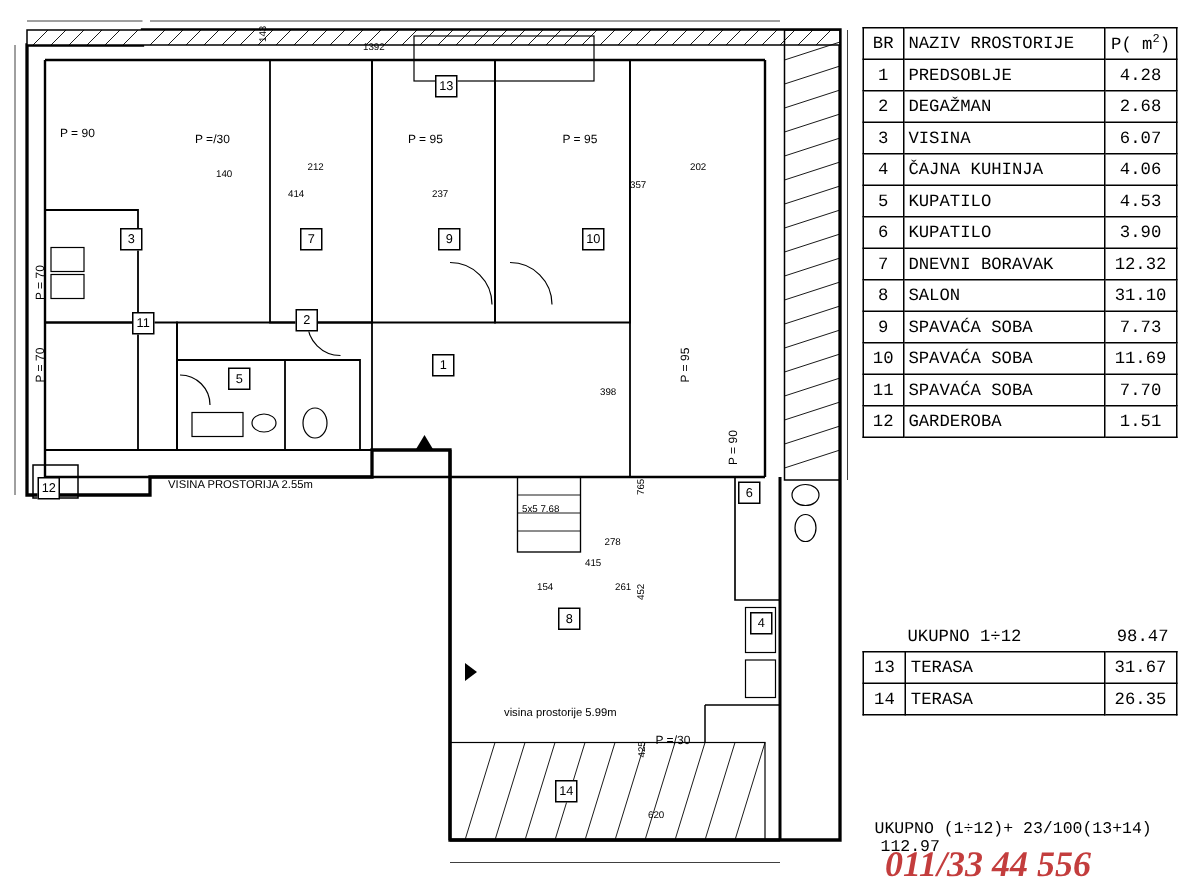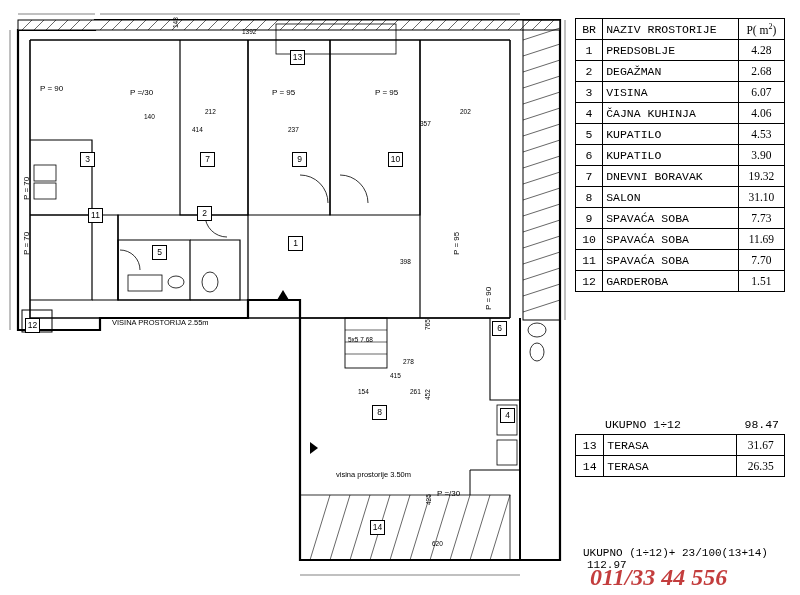--- a/index.html
+++ b/index.html
@@ -23,21 +23,21 @@
   #legend td{
     border:1px solid #000;
     font-size:11.5px;
     padding:2px 3px;
     height:16px;
     color:#000;
     white-space:nowrap;
   }
   td.c-br{width:22px;text-align:center;}
   td.c-name{width:134px;text-align:left;padding-left:6px;}
-  td.c-area{width:42px;text-align:center;font-family:Liberation Serif, serif;}
+  td.c-area{width:42px;text-align:center;}
   .hdr td{font-size:11px;}
   .sup{font-size:8px;vertical-align:super;}
 
   #totals{
     position:absolute;left:575px;top:415px;width:210px;
     font-family:"Liberation Mono", monospace;
   }
   #totals .totline{
     font-size:11.5px;display:flex;justify-content:space-between;
     padding:3px 6px 3px 30px;
@@ -255,21 +255,21 @@
   <div class="roomnum" style="left:200px;top:152px;">7</div>
   <div class="roomnum" style="left:292px;top:152px;">9</div>
   <div class="roomnum" style="left:388px;top:152px;">10</div>
   <div class="roomnum" style="left:290px;top:50px;">13</div>
   <div class="roomnum" style="left:492px;top:321px;">6</div>
   <div class="roomnum" style="left:500px;top:408px;">4</div>
   <div class="roomnum" style="left:372px;top:405px;">8</div>
   <div class="roomnum" style="left:370px;top:520px;">14</div>
 
   <div class="vis" style="left:112px;top:318px;">VISINA PROSTORIJA   2.55m</div>
-  <div class="vis" style="left:336px;top:470px;">visina prostorije  3.50m</div>
+  <div class="vis" style="left:336px;top:470px;">visina prostorije  5.99m</div>
 
   <div class="plantxt" style="left:22px;top:200px;transform:rotate(-90deg);transform-origin:left top;">P = 70</div>
   <div class="plantxt" style="left:22px;top:255px;transform:rotate(-90deg);transform-origin:left top;">P = 70</div>
   <div class="plantxt" style="left:40px;top:84px;">P = 90</div>
   <div class="plantxt" style="left:130px;top:88px;">P =/30</div>
   <div class="plantxt" style="left:272px;top:88px;">P = 95</div>
   <div class="plantxt" style="left:375px;top:88px;">P = 95</div>
   <div class="plantxt" style="left:452px;top:255px;transform:rotate(-90deg);transform-origin:left top;">P = 95</div>
   <div class="plantxt" style="left:484px;top:310px;transform:rotate(-90deg);transform-origin:left top;">P = 90</div>
   <div class="plantxt" style="left:437px;top:489px;">P =/30</div>
@@ -329,21 +329,21 @@
           <td class="c-area">4.53</td>
         </tr>
         <tr>
           <td class="c-br">6</td>
           <td class="c-name">KUPATILO</td>
           <td class="c-area">3.90</td>
         </tr>
         <tr>
           <td class="c-br">7</td>
           <td class="c-name">DNEVNI BORAVAK</td>
-          <td class="c-area">19.32</td>
+          <td class="c-area">12.32</td>
         </tr>
         <tr>
           <td class="c-br">8</td>
           <td class="c-name">SALON</td>
           <td class="c-area">31.10</td>
         </tr>
         <tr>
           <td class="c-br">9</td>
           <td class="c-name">SPAVAĆA SOBA</td>
           <td class="c-area">7.73</td>

